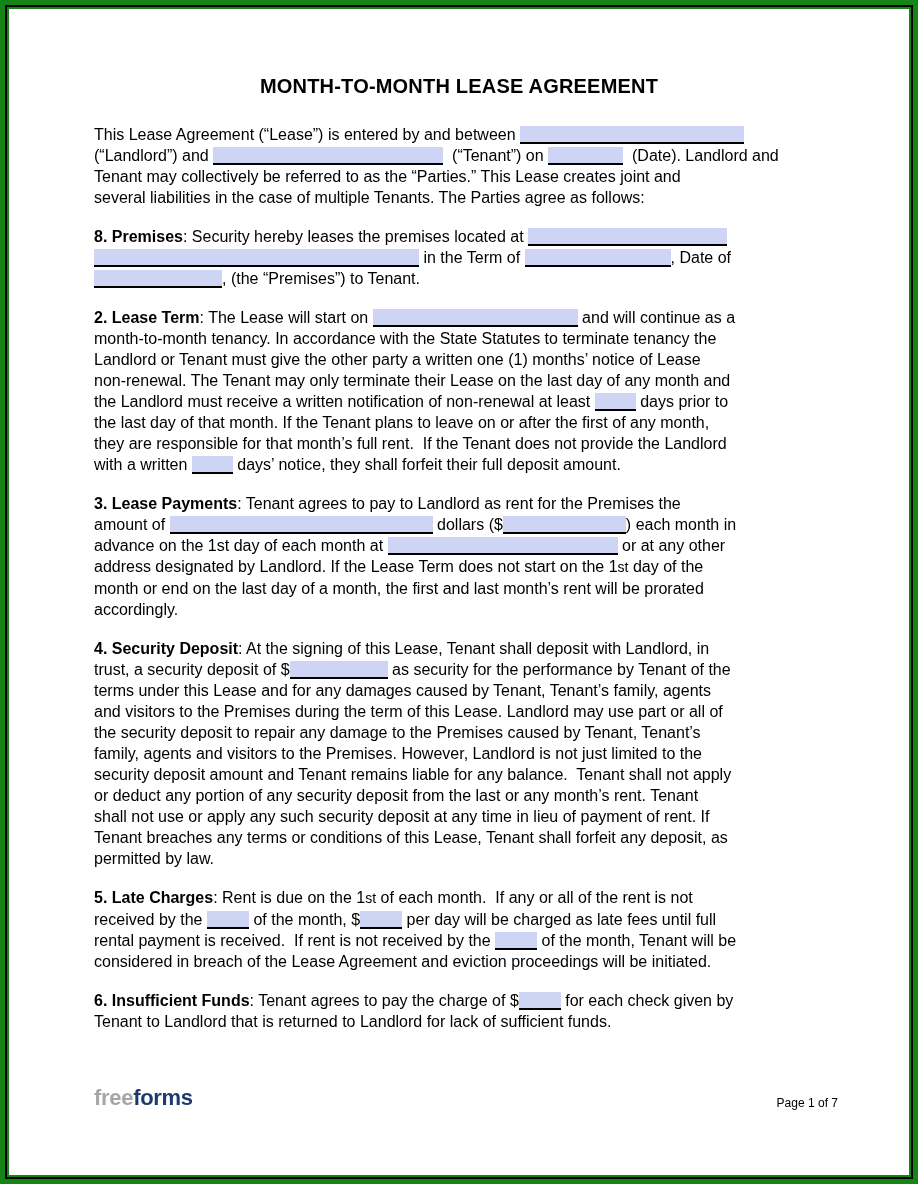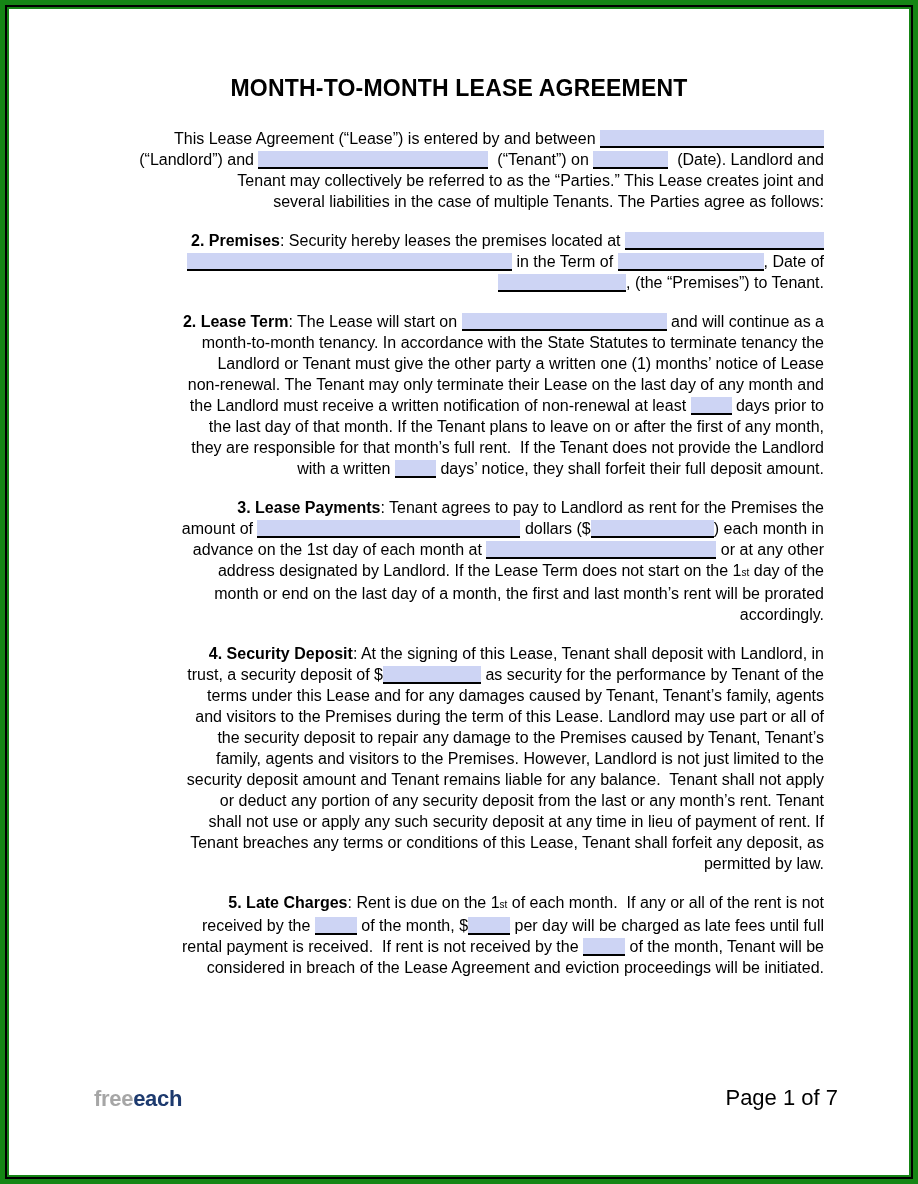--- a/index.html
+++ b/index.html
@@ -28,70 +28,70 @@
     width: 100%; height: 100%;
     border: 2px solid var(--border-green);
     background: #fff; position: relative; overflow: hidden;
   }
   .content {
     position: absolute; left: 85px; right: 85px; top: 0;
   }
   h1.doc-title {
     margin: 66px 0 26px 0;
     text-align: center;
-    font-size: 23px;
+    font-size: 20px;
     font-weight: bold;
     letter-spacing: 0.2px;
   }
   .doc-body p {
     margin: 0 0 18px 0;
     font-size: 16px;
     line-height: 21px;
     white-space: pre-wrap;
-    text-align: right;
   }
   .blank {
     display: inline-block;
     height: 18px;
     vertical-align: -4px;
     background: var(--blank-fill);
     border-bottom: 2px solid #000;
   }
-  .small-ord { font-size: 10px; }
+  .small-ord { font-size: 14px; }
   .footer {
     position: absolute;
     left: 85px; right: 71px; top: 1076px;
     display: flex; justify-content: space-between; align-items: flex-end;
   }
   .logo { font-size: 22px; letter-spacing: -0.3px; }
   .logo .free { color: var(--logo-gray); font-weight: 700; }
   .logo .forms { color: var(--logo-blue); font-weight: 700; }
-  .page-num { font-size: 22px; padding-bottom: 1px; }
+  .page-num { font-size: 12px; padding-bottom: 1px; }
 </style>
 </head>
 <body>
 
 <div class="frame-outer">
   <div class="frame-mid">
     <div class="frame-inner">
 
       <div class="content">
         <h1 class="doc-title">MONTH-TO-MONTH LEASE AGREEMENT</h1>
         <div class="doc-body">
             <p><span>This Lease Agreement (“Lease”) is entered by and between </span><span class="blank" style="width: 224px;"></span><br><span>(“Landlord”) and </span><span class="blank" style="width: 230px;"></span><span>  (“Tenant”) on </span><span class="blank" style="width: 75px;"></span><span>  (Date). Landlord and</span><br><span>Tenant may collectively be referred to as the “Parties.” This Lease creates joint and</span><br><span>several liabilities in the case of multiple Tenants. The Parties agree as follows:</span></p>
-            <p><b>2. Premises</b><span>: Security hereby leases the premises located at </span><span class="blank" style="width: 199px;"></span><br><span class="blank" style="width: 325px;"></span><span> in the Term of </span><span class="blank" style="width: 146px;"></span><span>, Date of</span><br><span class="blank" style="width: 128px;"></span><span>, (the “Premises”) to Tenant.</span></p>
+            <p><b>8. Premises</b><span>: Security hereby leases the premises located at </span><span class="blank" style="width: 199px;"></span><br><span class="blank" style="width: 325px;"></span><span> in the Term of </span><span class="blank" style="width: 146px;"></span><span>, Date of</span><br><span class="blank" style="width: 128px;"></span><span>, (the “Premises”) to Tenant.</span></p>
             <p><b>2. Lease Term</b><span>: The Lease will start on </span><span class="blank" style="width: 205px;"></span><span> and will continue as a</span><br><span>month-to-month tenancy. In accordance with the State Statutes to terminate tenancy the</span><br><span>Landlord or Tenant must give the other party a written one (1) months’ notice of Lease</span><br><span>non-renewal. The Tenant may only terminate their Lease on the last day of any month and</span><br><span>the Landlord must receive a written notification of non-renewal at least </span><span class="blank" style="width: 41px;"></span><span> days prior to</span><br><span>the last day of that month. If the Tenant plans to leave on or after the first of any month,</span><br><span>they are responsible for that month’s full rent.  If the Tenant does not provide the Landlord</span><br><span>with a written </span><span class="blank" style="width: 41px;"></span><span> days’ notice, they shall forfeit their full deposit amount.</span></p>
             <p><b>3. Lease Payments</b><span>: Tenant agrees to pay to Landlord as rent for the Premises the</span><br><span>amount of </span><span class="blank" style="width: 263px;"></span><span> dollars ($</span><span class="blank" style="width: 123px;"></span><span>) each month in</span><br><span>advance on the 1st day of each month at </span><span class="blank" style="width: 230px;"></span><span> or at any other</span><br><span>address designated by Landlord. If the Lease Term does not start on the 1</span><span class="small-ord">st</span><span> day of the</span><br><span>month or end on the last day of a month, the first and last month’s rent will be prorated</span><br><span>accordingly.</span></p>
             <p><b>4. Security Deposit</b><span>: At the signing of this Lease, Tenant shall deposit with Landlord, in</span><br><span>trust, a security deposit of $</span><span class="blank" style="width: 98px;"></span><span> as security for the performance by Tenant of the</span><br><span>terms under this Lease and for any damages caused by Tenant, Tenant’s family, agents</span><br><span>and visitors to the Premises during the term of this Lease. Landlord may use part or all of</span><br><span>the security deposit to repair any damage to the Premises caused by Tenant, Tenant’s</span><br><span>family, agents and visitors to the Premises. However, Landlord is not just limited to the</span><br><span>security deposit amount and Tenant remains liable for any balance.  Tenant shall not apply</span><br><span>or deduct any portion of any security deposit from the last or any month’s rent. Tenant</span><br><span>shall not use or apply any such security deposit at any time in lieu of payment of rent. If</span><br><span>Tenant breaches any terms or conditions of this Lease, Tenant shall forfeit any deposit, as</span><br><span>permitted by law.</span></p>
             <p><b>5. Late Charges</b><span>: Rent is due on the 1</span><span class="small-ord">st</span><span> of each month.  If any or all of the rent is not</span><br><span>received by the </span><span class="blank" style="width: 42px;"></span><span> of the month, $</span><span class="blank" style="width: 42px;"></span><span> per day will be charged as late fees until full</span><br><span>rental payment is received.  If rent is not received by the </span><span class="blank" style="width: 42px;"></span><span> of the month, Tenant will be</span><br><span>considered in breach of the Lease Agreement and eviction proceedings will be initiated.</span></p>
+            <p><b>6. Insufficient Funds</b><span>: Tenant agrees to pay the charge of $</span><span class="blank" style="width: 42px;"></span><span> for each check given by</span><br><span>Tenant to Landlord that is returned to Landlord for lack of sufficient funds.</span></p>
           </div>
       </div>
 
       <div class="footer">
         <div class="logo">
-          <span class="free">free</span><span class="forms">each</span>
+          <span class="free">free</span><span class="forms">forms</span>
         </div>
         <div class="page-num">Page 1 of 7</div>
       </div>
 
     </div>
   </div>
 </div>
 
 </body></html>

